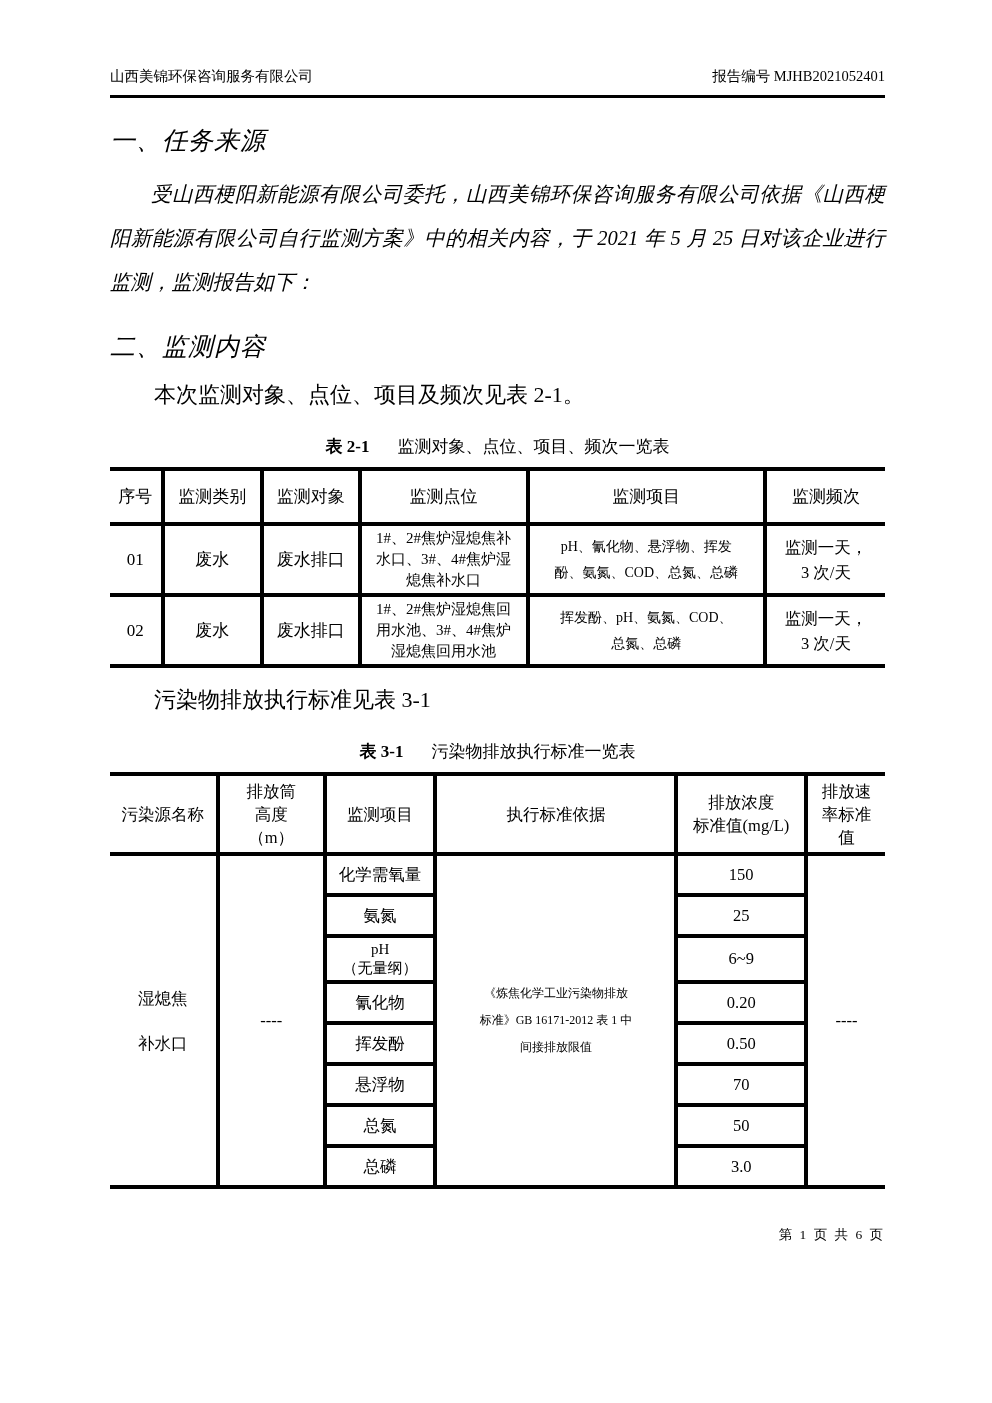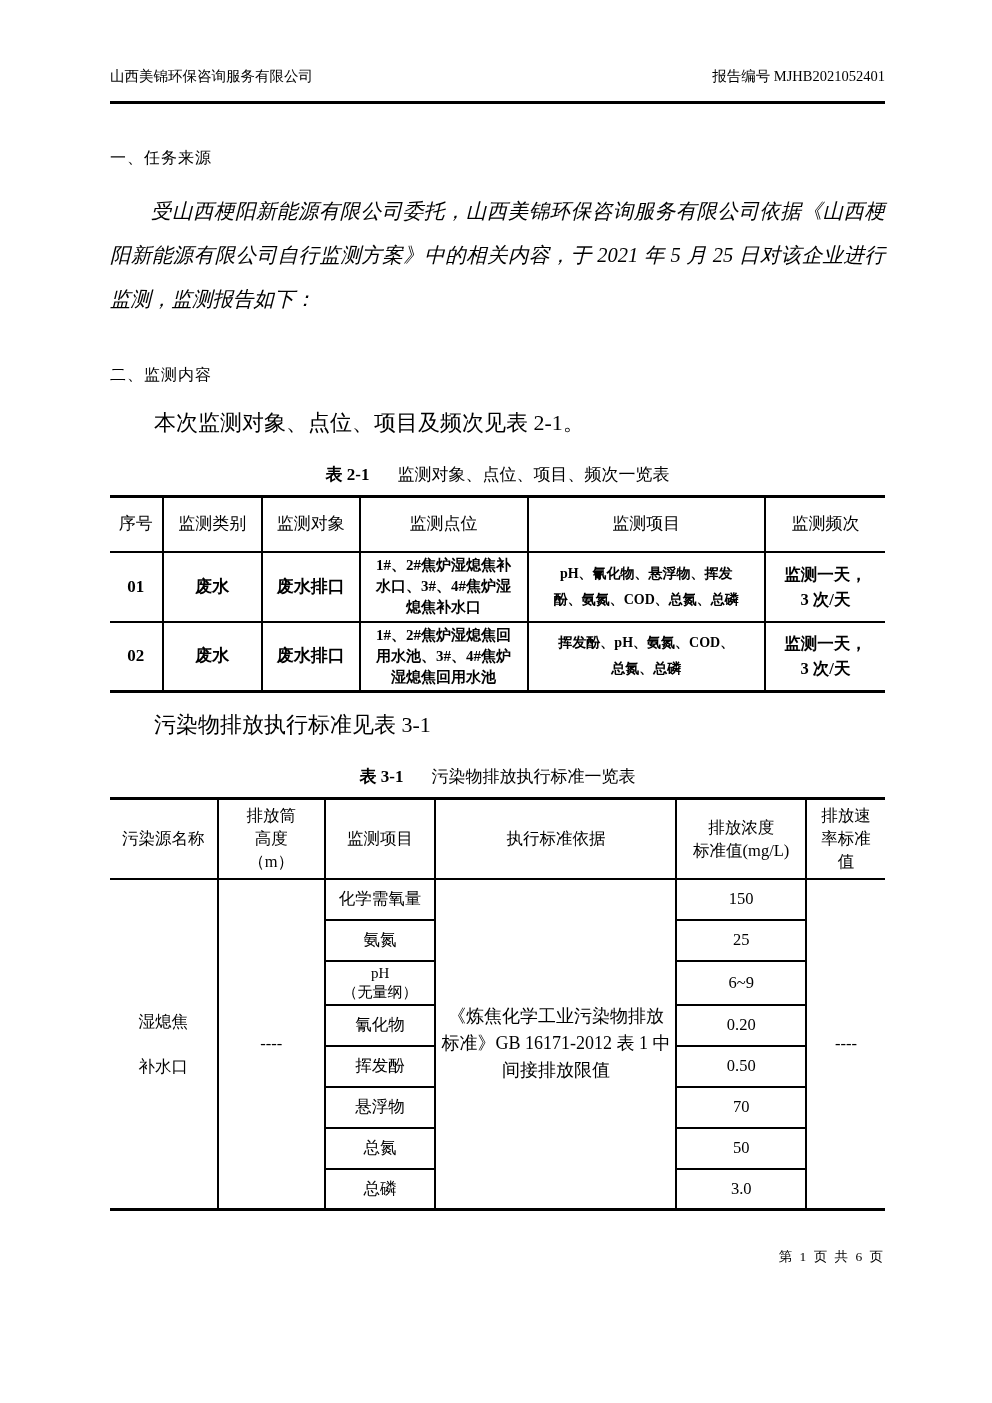--- a/index.html
+++ b/index.html
@@ -11,64 +11,64 @@
     position: relative;
   }
   .page { padding: 0 107px 0 110px; }
 
   
   .doc-header {
     padding-top: 66px;
     display: flex; justify-content: space-between; align-items: flex-start;
     font-size: 14.5px; line-height: 20px;
     border-bottom: 3px solid #000;
-    padding-bottom: 15px;
-  }
-
-  
-  .sec-title { font-size: 16px; line-height: 32px; margin-top: 38px; letter-spacing: 1px; }
+    padding-bottom: 9px;
+  }
+
+  
+  .sec-title { font-size: 25px; line-height: 32px; margin-top: 27px; letter-spacing: 1px; font-style: italic; }
   .body-par {
     margin-top: 15px;
     font-size: 20.5px; line-height: 44px;
     text-align: justify; text-indent: 2em; font-style: italic;
   }
   .intro { margin-top: 16px; font-size: 22px; line-height: 32px; text-indent: 2em; }
   .tbl-caption { margin-top: 24px; text-align: center; font-size: 17px; line-height: 24px; }
   .tbl-caption .cap-label { font-weight: bold; margin-right: 28px; }
 
   
   table {
     width: 100%; border-collapse: collapse; table-layout: fixed;
     border-top: 3px solid #000; border-bottom: 3px solid #000;
     margin-top: 8px;
   }
   th, td {
-    border: 2px solid #000000;
+    border: 4px solid #000000;
     text-align: center; vertical-align: middle;
     font-weight: normal;
     white-space: pre-line;
     padding: 2px 3px;
     font-size: 17px; line-height: 24px;
   }
   table tr > *:first-child { border-left: none; }
   table tr > *:last-child { border-right: none; }
 
   
   .t21 thead th { height: 55px; }
-  .t21 tbody td { height: 70px; font-weight: bold; }
+  .t21 tbody td { height: 70px; }
   .t21 .cell-point { font-size: 15px; line-height: 21px; padding: 2px 1px; }
   .t21 .cell-items { font-size: 14px; line-height: 26px; }
   .t21 .cell-freq { font-size: 16.5px; line-height: 25px; }
 
   
   .t31 thead th { height: 80px; font-size: 16.5px; line-height: 23px; }
   .t31 tbody td { height: 41px; font-size: 16.5px; line-height: 22px; }
   .t31 .cell-source { line-height: 45px; }
   .t31 .cell-ph { font-size: 15px; line-height: 19px; }
-  .t31 .cell-basis { font-size: 18px; line-height: 27px; }
+  .t31 .cell-basis { font-size: 12px; line-height: 27px; }
 
   
   .doc-footer {
     margin-top: 37px; text-align: right;
     font-size: 13.5px; letter-spacing: 2px;
   }
 </style>
 </head>
 <body>
 

